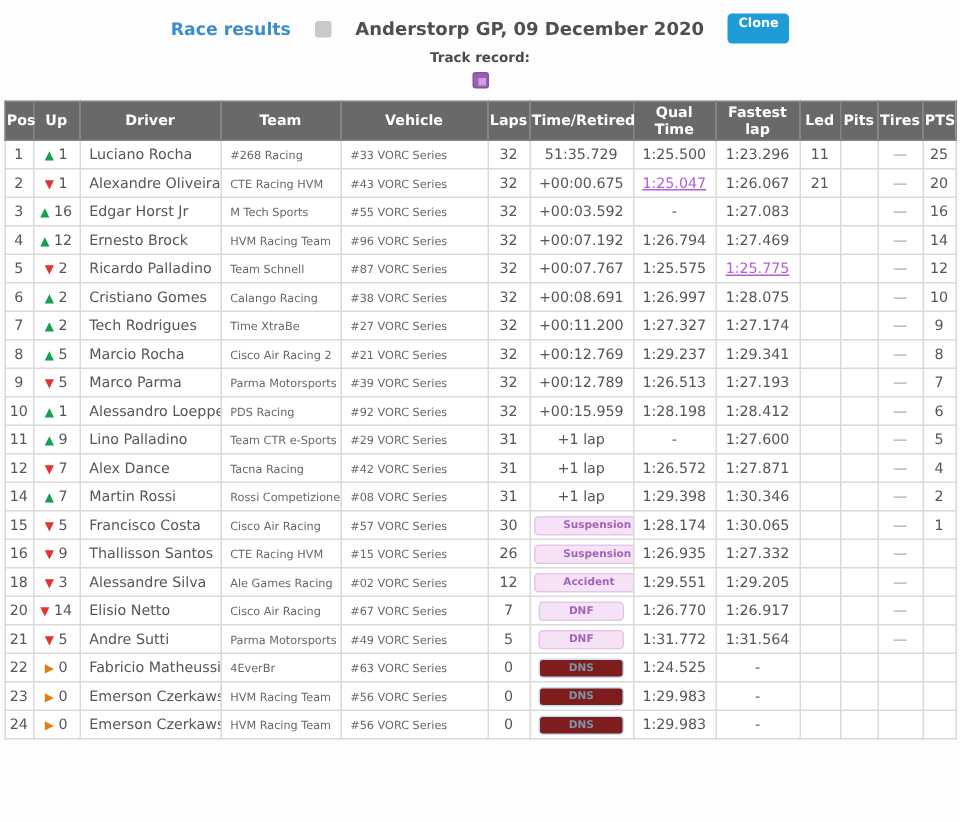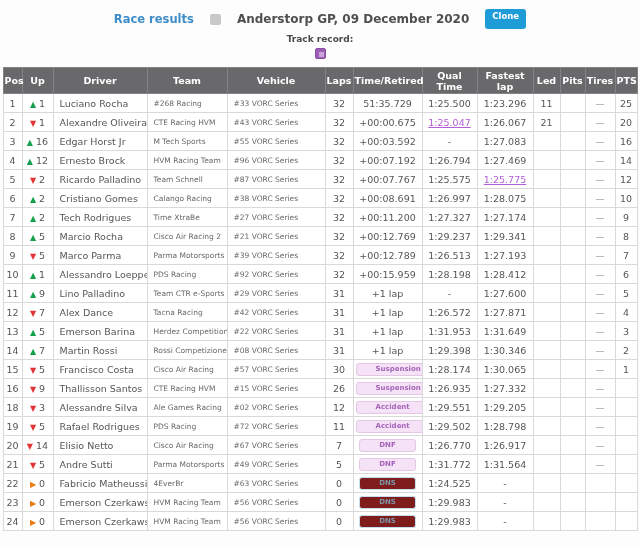--- a/index.html
+++ b/index.html
@@ -261,35 +261,20 @@
         <td>31</td>
         <td>+1 lap</td>
         <td>1:26.572</td>
         <td>1:27.871</td>
         <td></td>
         <td></td>
         <td class="dash">—</td>
         <td>4</td>
       </tr>
       <tr>
-        <td>13</td>
-        <td><span class="arrow-up">▲</span><span class="up-val"> 5</span></td>
-        <td class="cell-left">Emerson Barina</td>
-        <td class="cell-left cell-small">Herdez Competition</td>
-        <td class="cell-left cell-small">#22 VORC Series</td>
-        <td>31</td>
-        <td>+1 lap</td>
-        <td>1:31.953</td>
-        <td>1:31.649</td>
-        <td></td>
-        <td></td>
-        <td class="dash">—</td>
-        <td>3</td>
-      </tr>
-      <tr>
         <td>14</td>
         <td><span class="arrow-up">▲</span><span class="up-val"> 7</span></td>
         <td class="cell-left">Martin Rossi</td>
         <td class="cell-left cell-small">Rossi Competizione</td>
         <td class="cell-left cell-small">#08 VORC Series</td>
         <td>31</td>
         <td>+1 lap</td>
         <td>1:29.398</td>
         <td>1:30.346</td>
         <td></td>
@@ -336,35 +321,20 @@
         <td>12</td>
         <td><span class="status-badge badge-purple">Accident</span></td>
         <td>1:29.551</td>
         <td>1:29.205</td>
         <td></td>
         <td></td>
         <td class="dash">—</td>
         <td></td>
       </tr>
       <tr>
-        <td>19</td>
-        <td><span class="arrow-down">▼</span><span class="up-val"> 5</span></td>
-        <td class="cell-left">Rafael Rodrigues</td>
-        <td class="cell-left cell-small">PDS Racing</td>
-        <td class="cell-left cell-small">#72 VORC Series</td>
-        <td>11</td>
-        <td><span class="status-badge badge-purple">Accident</span></td>
-        <td>1:29.502</td>
-        <td>1:28.798</td>
-        <td></td>
-        <td></td>
-        <td class="dash">—</td>
-        <td></td>
-      </tr>
-      <tr>
         <td>20</td>
         <td><span class="arrow-down">▼</span><span class="up-val"> 14</span></td>
         <td class="cell-left">Elisio Netto</td>
         <td class="cell-left cell-small">Cisco Air Racing</td>
         <td class="cell-left cell-small">#67 VORC Series</td>
         <td>7</td>
         <td><span class="status-badge badge-purple">DNF</span></td>
         <td>1:26.770</td>
         <td>1:26.917</td>
         <td></td>

